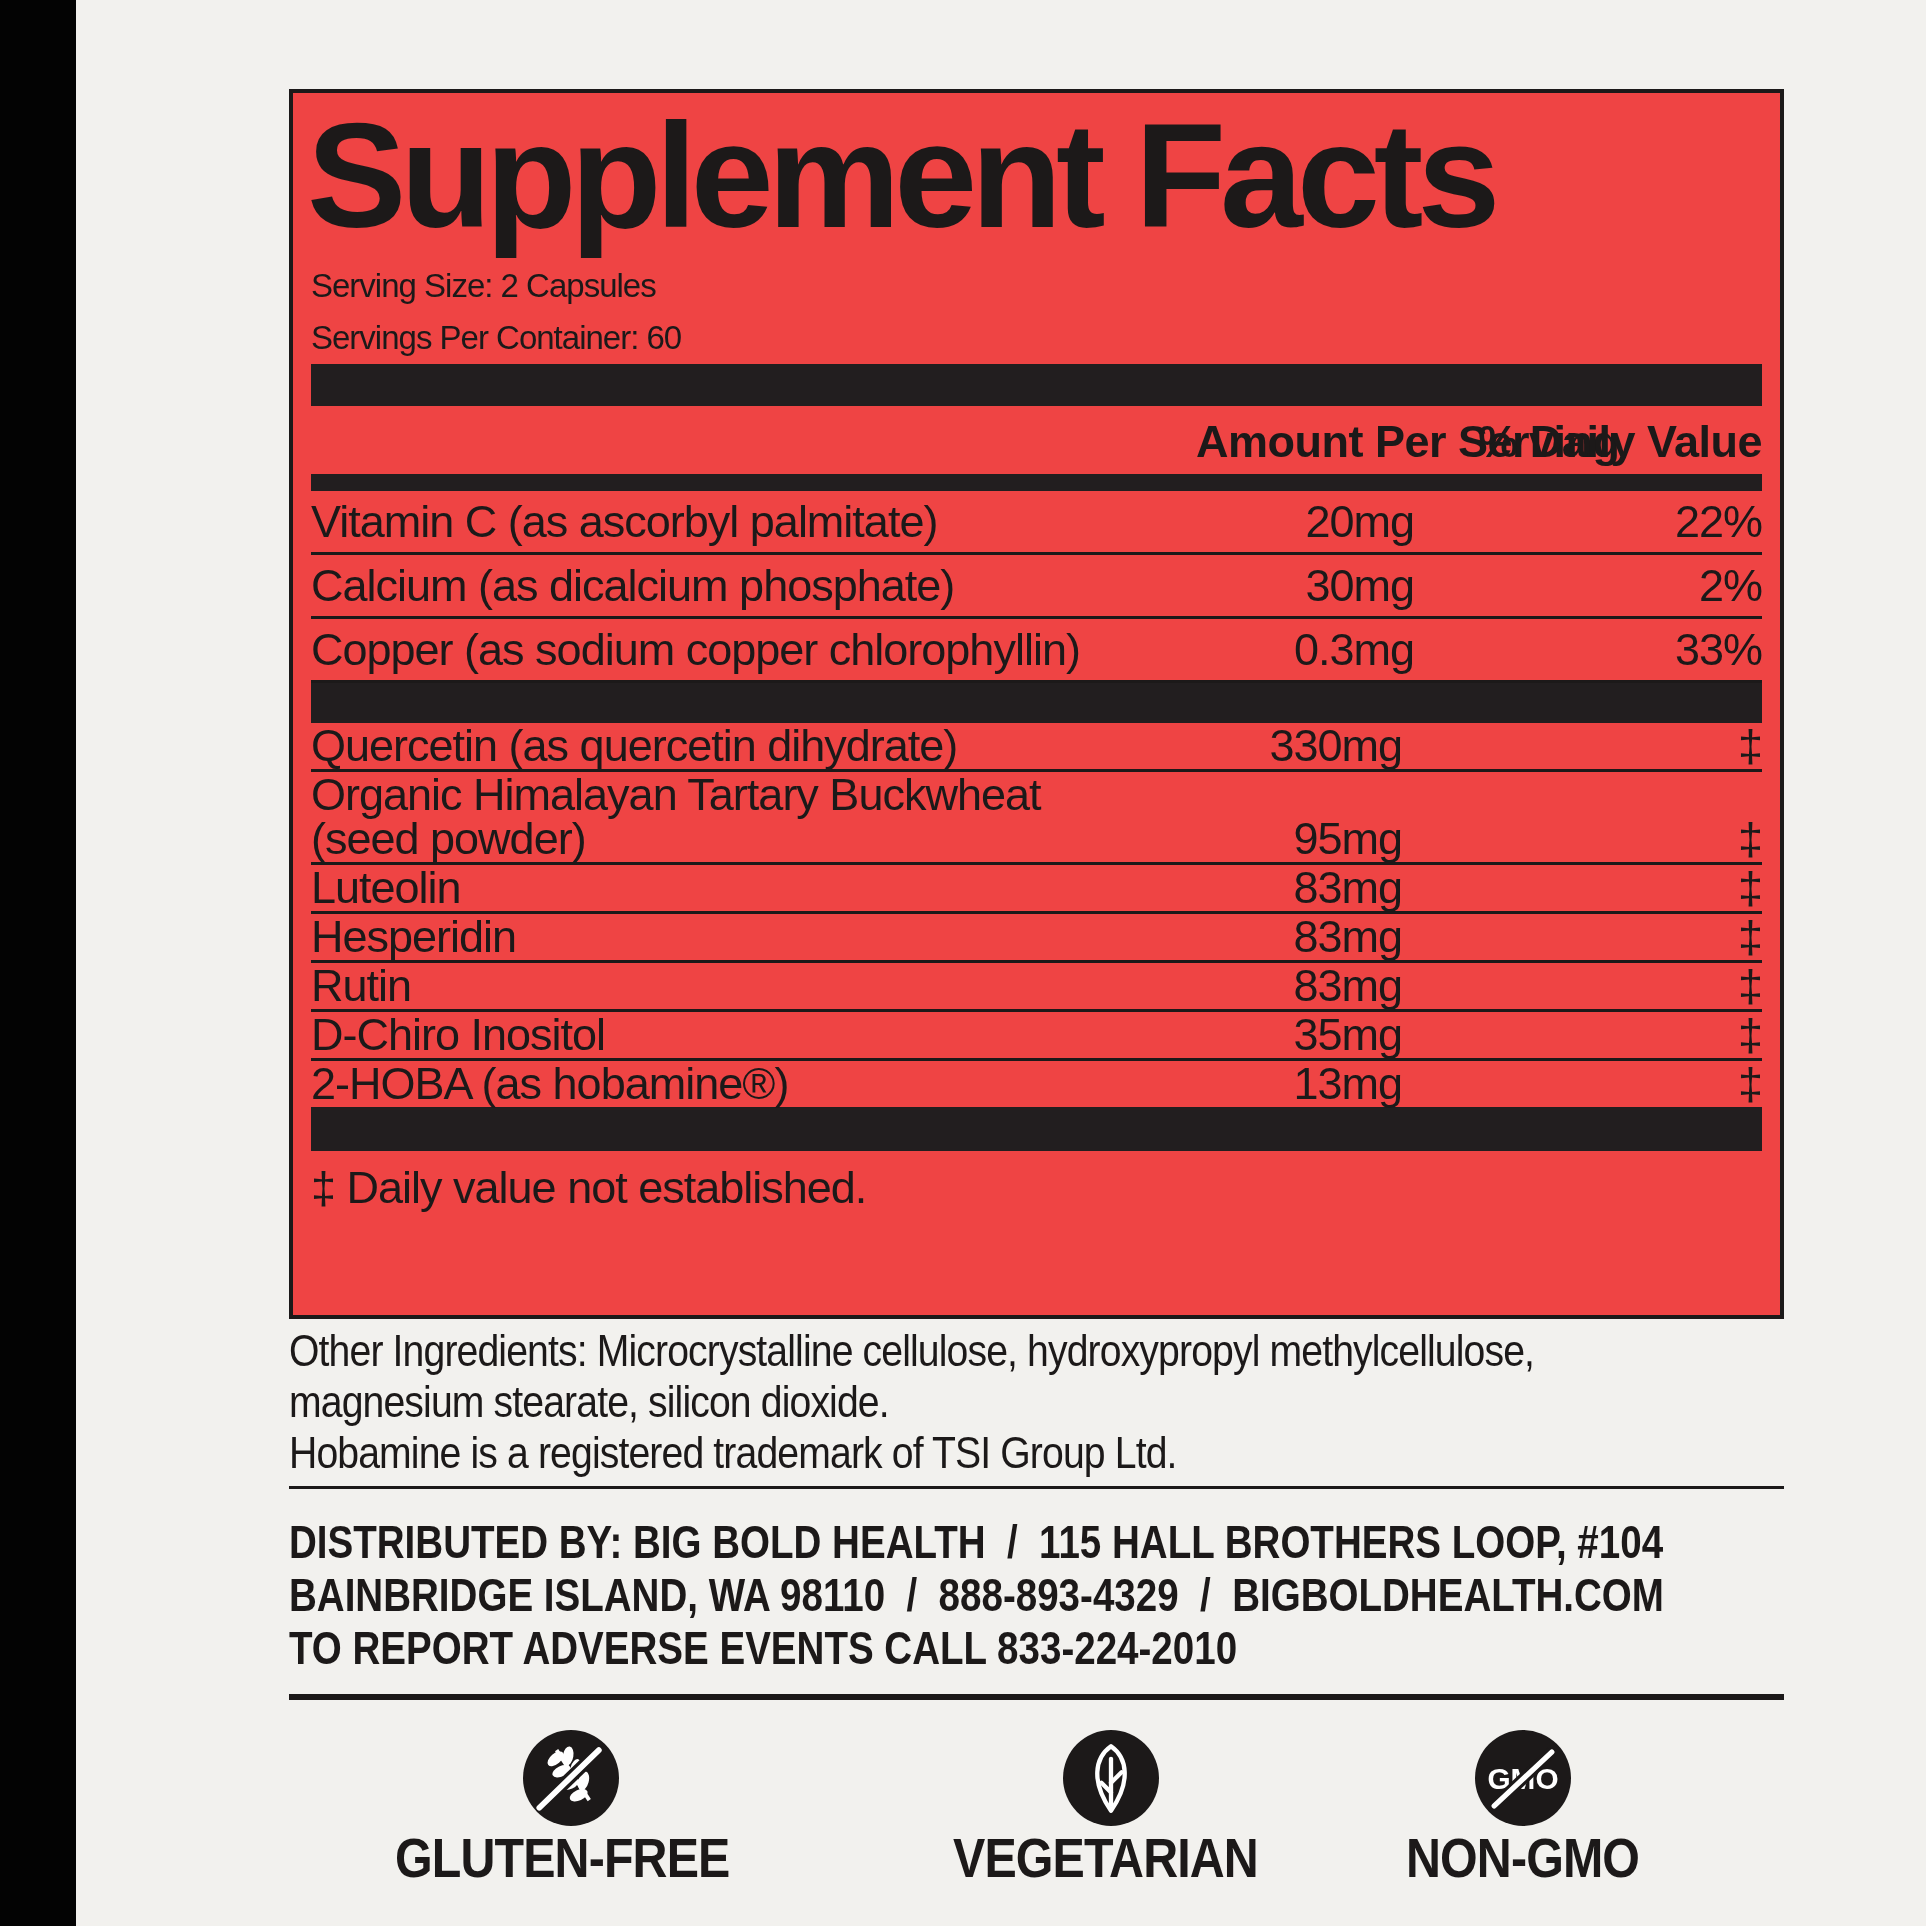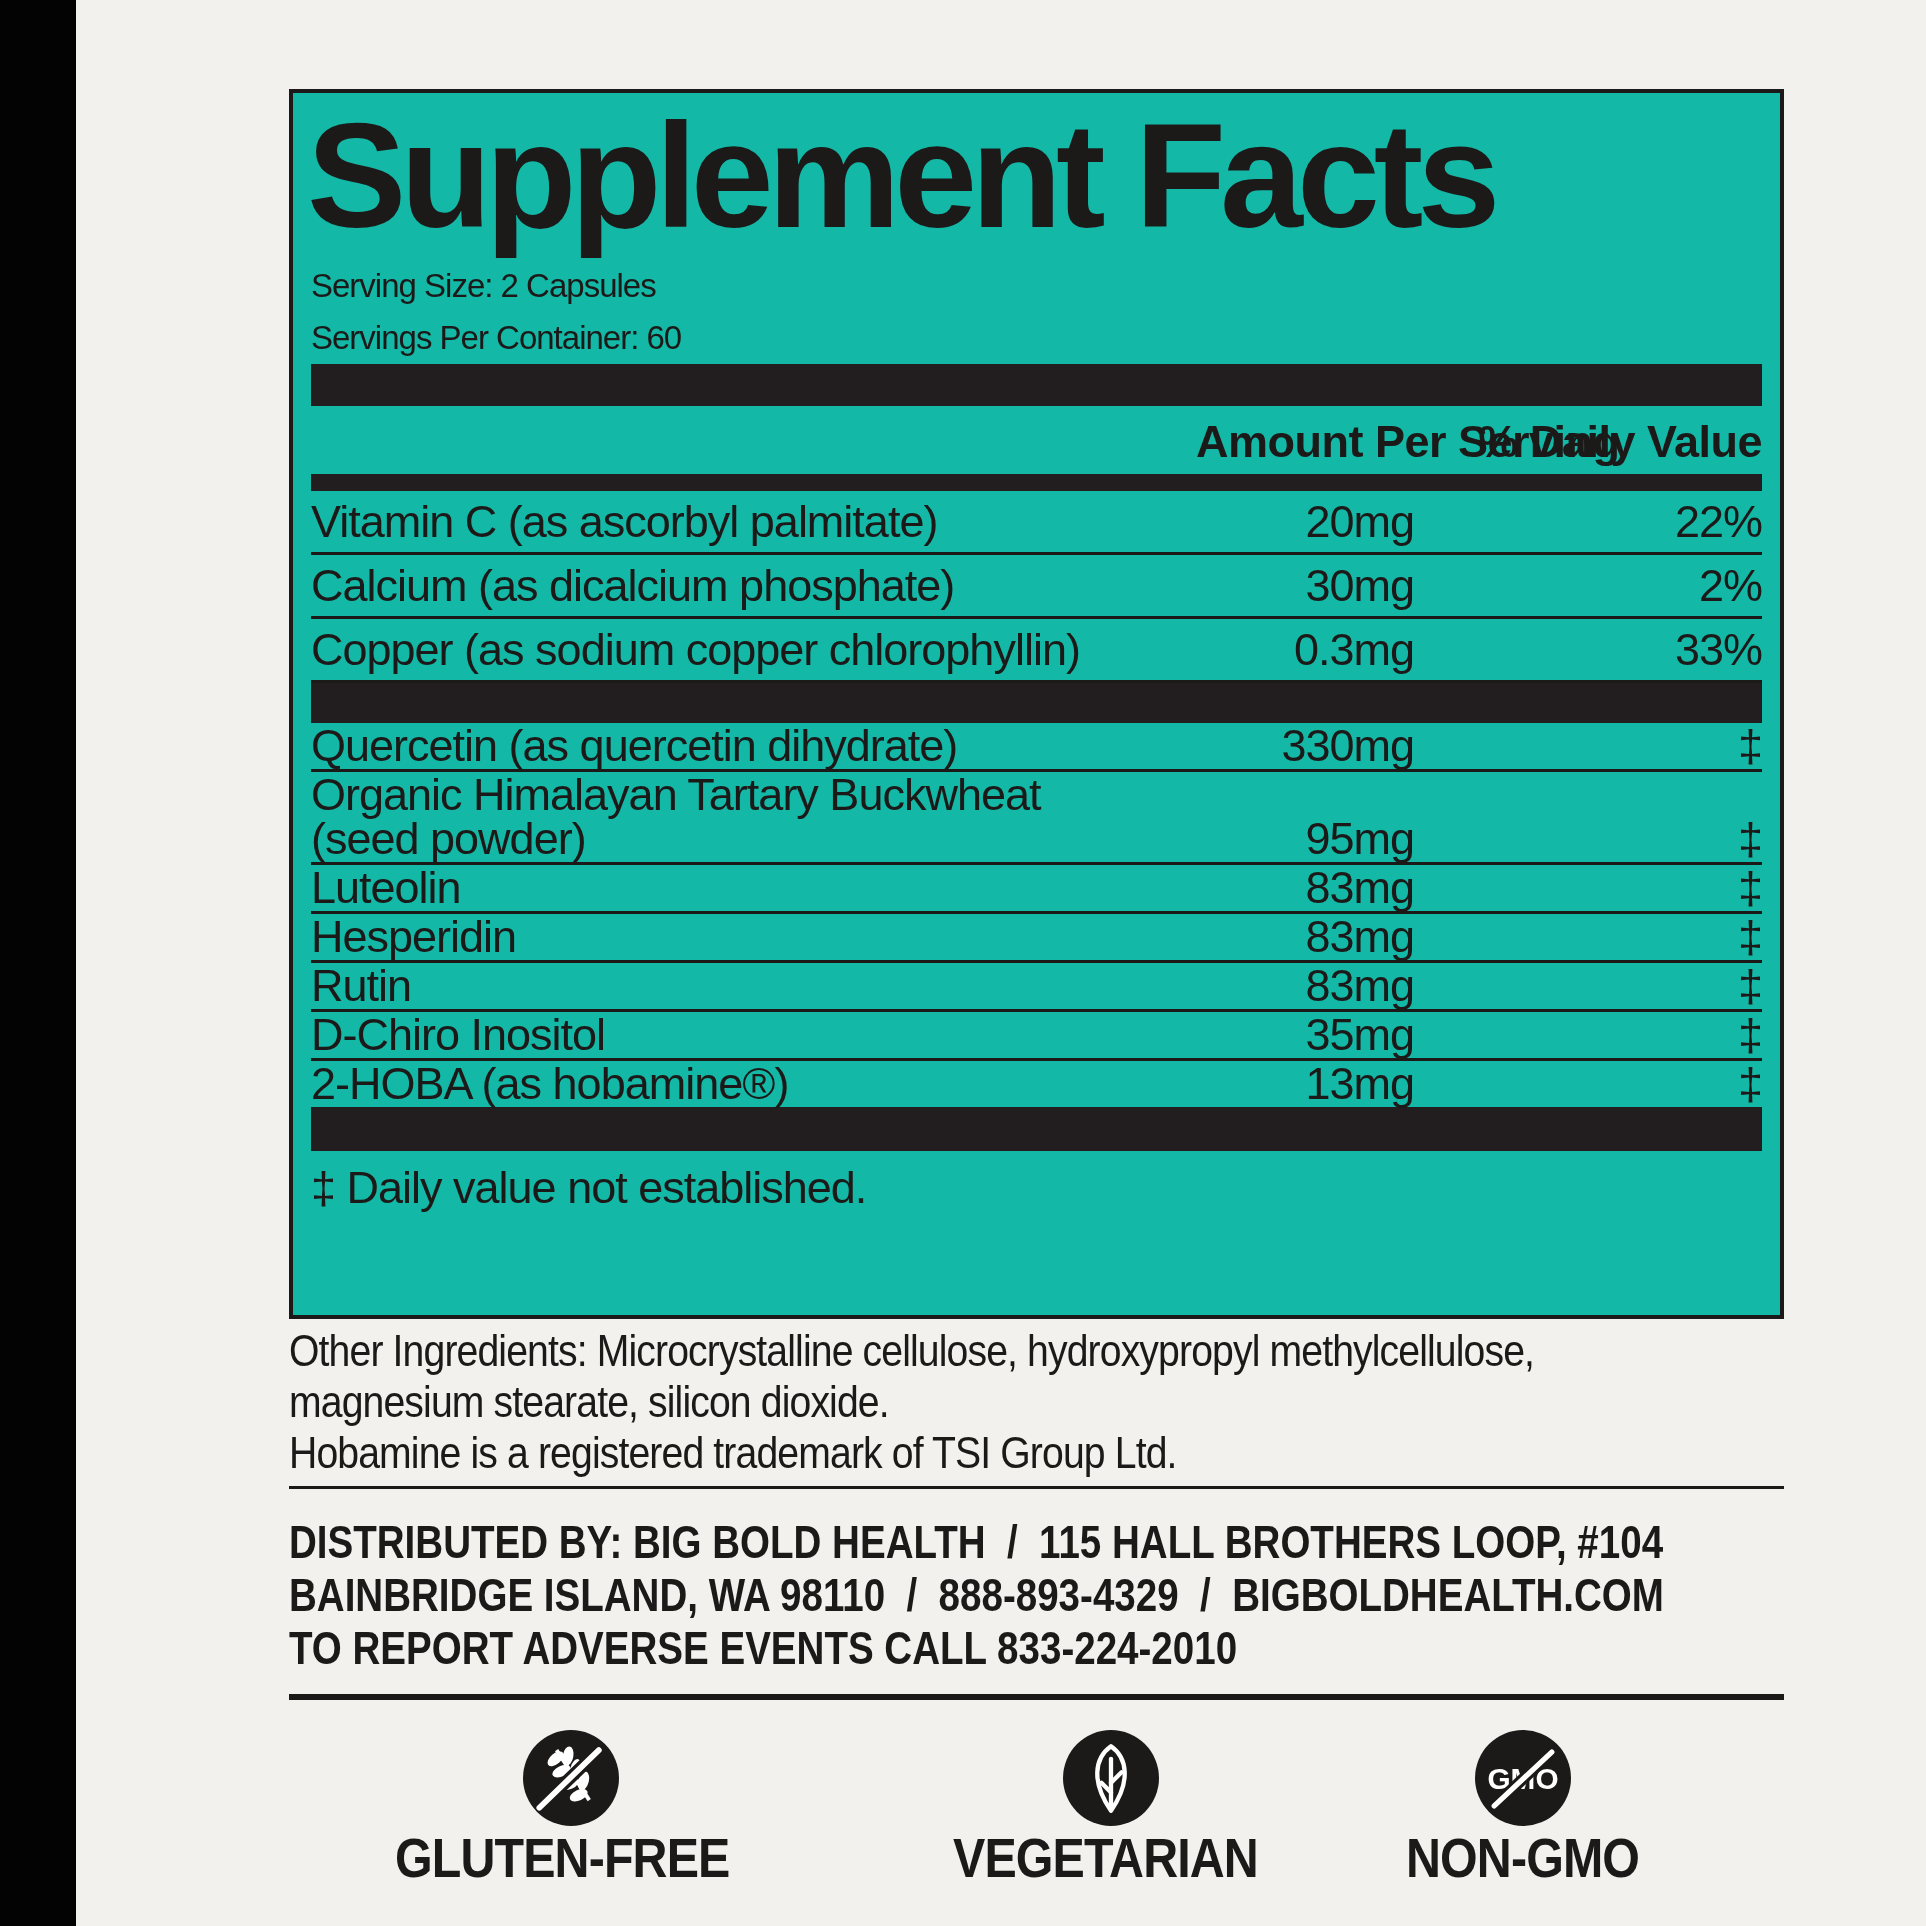--- a/index.html
+++ b/index.html
@@ -14,21 +14,21 @@
   .page{position:absolute;inset:0;overflow:hidden;}
   .left-strip{position:absolute;left:0;top:0;width:76px;height:1927px;background:#030303;}
   .content{position:absolute;left:289px;top:89px;width:1495px;}
 
   
   .facts-box{
     box-sizing:border-box;
     border:4px solid #1c1919;
     padding:0 18px;
     height:1230px;
-    background:#14b8a6;
+    background:#ef4444;
   }
   .title{
     font-size:149px;font-weight:bold;letter-spacing:-6px;
     line-height:149px;margin:8px 0 0 -4px;white-space:nowrap;
   }
   .serving-block{margin-top:10px;}
   .serving-line{font-size:33px;letter-spacing:-1px;line-height:52px;}
 
   .bar{background:#221e1f;}
   .bar-1{height:42px;}
@@ -45,21 +45,21 @@
   .rows .row{border-bottom:3px solid #1c1919;}
   .rows .row.no-border{border-bottom:none;}
   .cols{display:flex;align-items:center;}
   .cols .name{flex:1;letter-spacing:-1px;}
   .cols .amount{width:218px;text-align:right;letter-spacing:-1px;}
   .cols .dv{width:348px;text-align:right;letter-spacing:-1px;}
   .rows{font-size:45px;}
   .s1 .row{padding:8px 0 7px;}
   .s1 .cols{line-height:46px;}
   .s2 .row{padding:1px 0;}
-  .s2 .cols{line-height:44px;}
+  .s2 .cols{line-height:44px;gap:12px;}
   .s2 .row.two .cols.nb{line-height:44px;}
 
   .footnotes{margin-top:12px;font-size:45px;letter-spacing:-1px;line-height:49px;}
 
   
   .other-block{margin-top:6px;font-size:45px;}
   .other-line{display:block;line-height:51px;}
   .other-line>span{display:inline-block;transform:scaleX(0.87);transform-origin:left center;
      letter-spacing:-1px;white-space:pre;}
 

